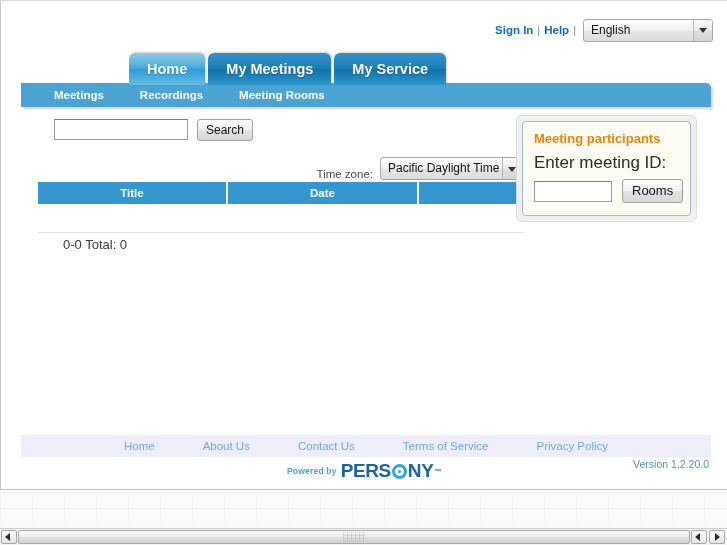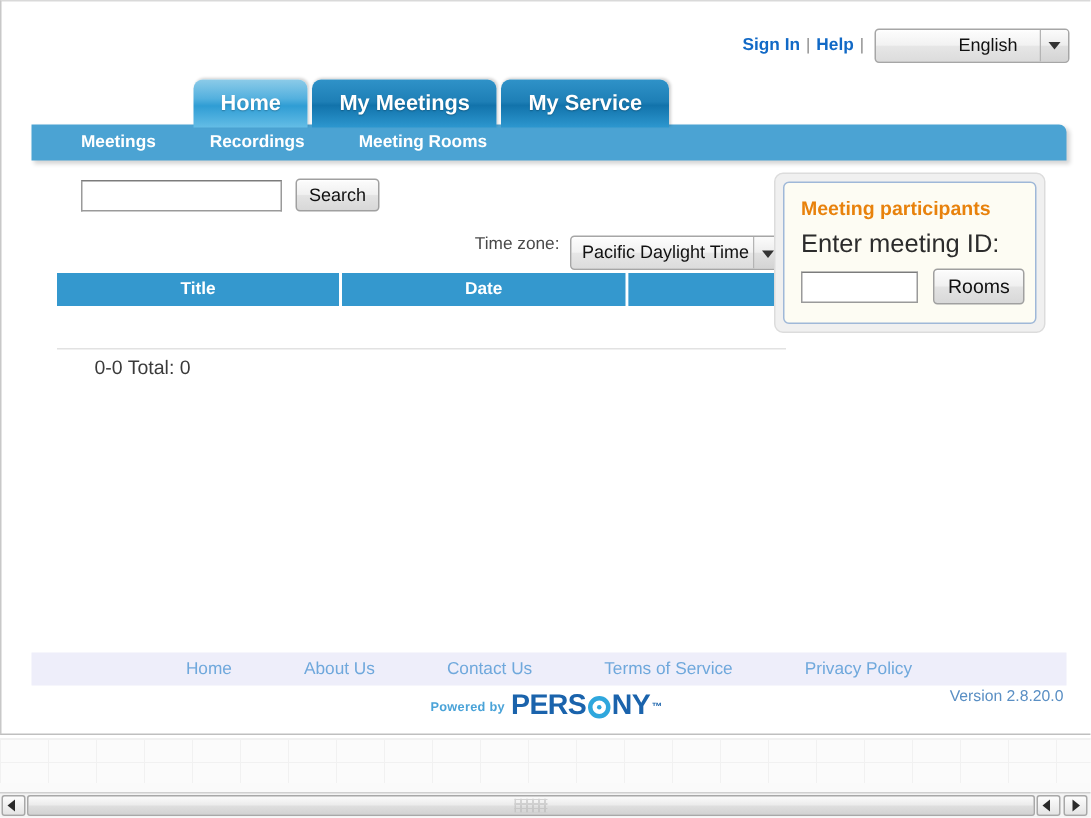--- a/index.html
+++ b/index.html
@@ -75,21 +75,21 @@
   }
   .nativesel .sel-btn::after {
     content: "";
     position: absolute;
     left: 50%; top: 50%;
     margin-left: -4px; margin-top: -2px;
     border-left: 4px solid transparent;
     border-right: 4px solid transparent;
     border-top: 5px solid #333;
   }
-  #lang-select { width: 130px; margin-left: 3px; padding-left: 48px; }
+  #lang-select { width: 130px; margin-left: 3px; }
 
   
   #tabs {
     position: absolute;
     left: 128px; top: 51px;
     height: 33px;
     display: flex;
     align-items: flex-end;
     z-index: 4;
   }
@@ -144,21 +144,21 @@
     position: absolute;
     left: 21px; top: 106px;
     width: 689px; height: 322px;
   }
 
   
   #search-row {
     position: absolute;
     left: 32px; top: 12px;
     display: flex;
-    align-items: center;
+    align-items: flex-start;
   }
   #search-input {
     width: 134px; height: 21px;
     border: 1px solid #9a9a9a;
     border-top-color: #7c7c7c;
     background: #ffffff;
     font-family: "Liberation Sans", sans-serif;
     font-size: 12px;
     padding: 0 3px;
     outline: none;
@@ -177,21 +177,21 @@
     cursor: pointer;
     white-space: nowrap;
   }
   #search-button { margin-left: 9px; }
 
   
   #tz-row {
     position: absolute;
     right: 189px; top: 50px;
     display: flex;
-    align-items: flex-start;
+    align-items: flex-end;
   }
   #tz-label {
     color: #4a4a4a;
     font-size: 11.5px;
     margin-right: 7px;
     white-space: nowrap;
   }
   #tz-select { width: 142px; }
 
   
@@ -520,21 +520,21 @@
   <div id="brand">
     <span id="brand-powered">Powered by</span>
     <span id="brand-name">
       <span>PERS</span>
       <span id="brand-o"></span>
       <span>NY</span>
       <span id="brand-tm">™</span>
     </span>
   </div>
 
-  <div id="version">Version 2.8.20.0</div>
+  <div id="version">Version 1.2.20.0</div>
 
 </div>
 
 <div id="below-viewport">
   <div id="gridzone"></div>
   <div id="hscroll">
     <div class="scroll-arrow left"></div>
     <div id="scroll-track">
       <div id="scroll-thumb">
         <div id="scroll-grip"></div>

